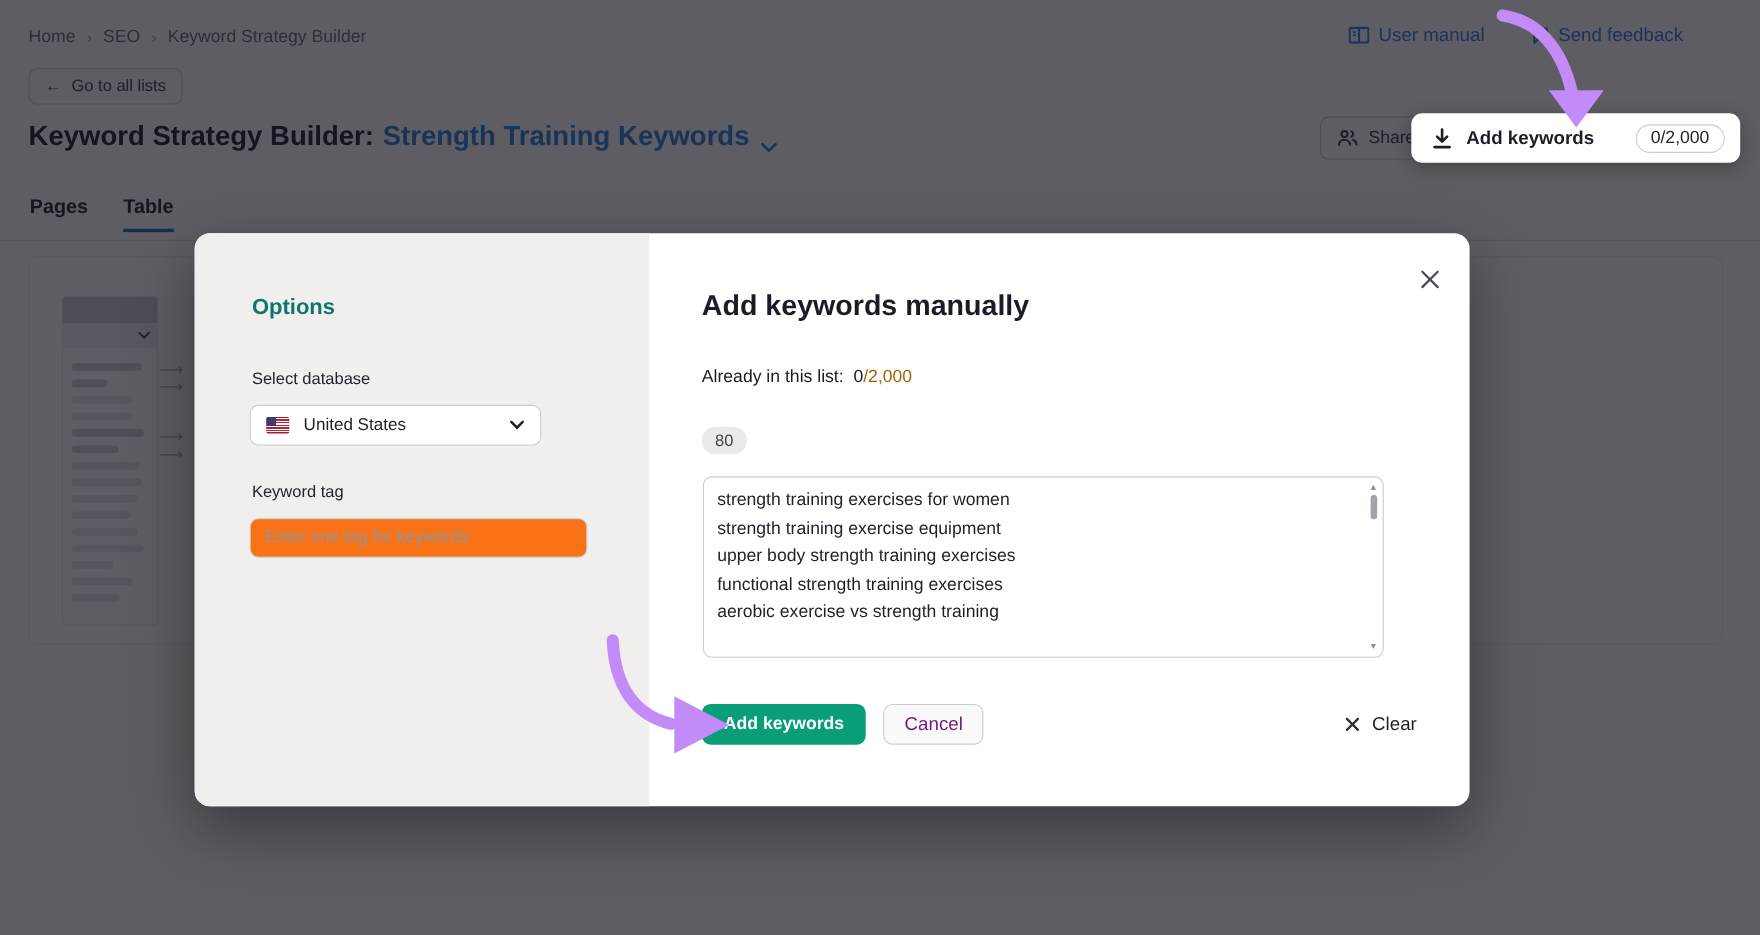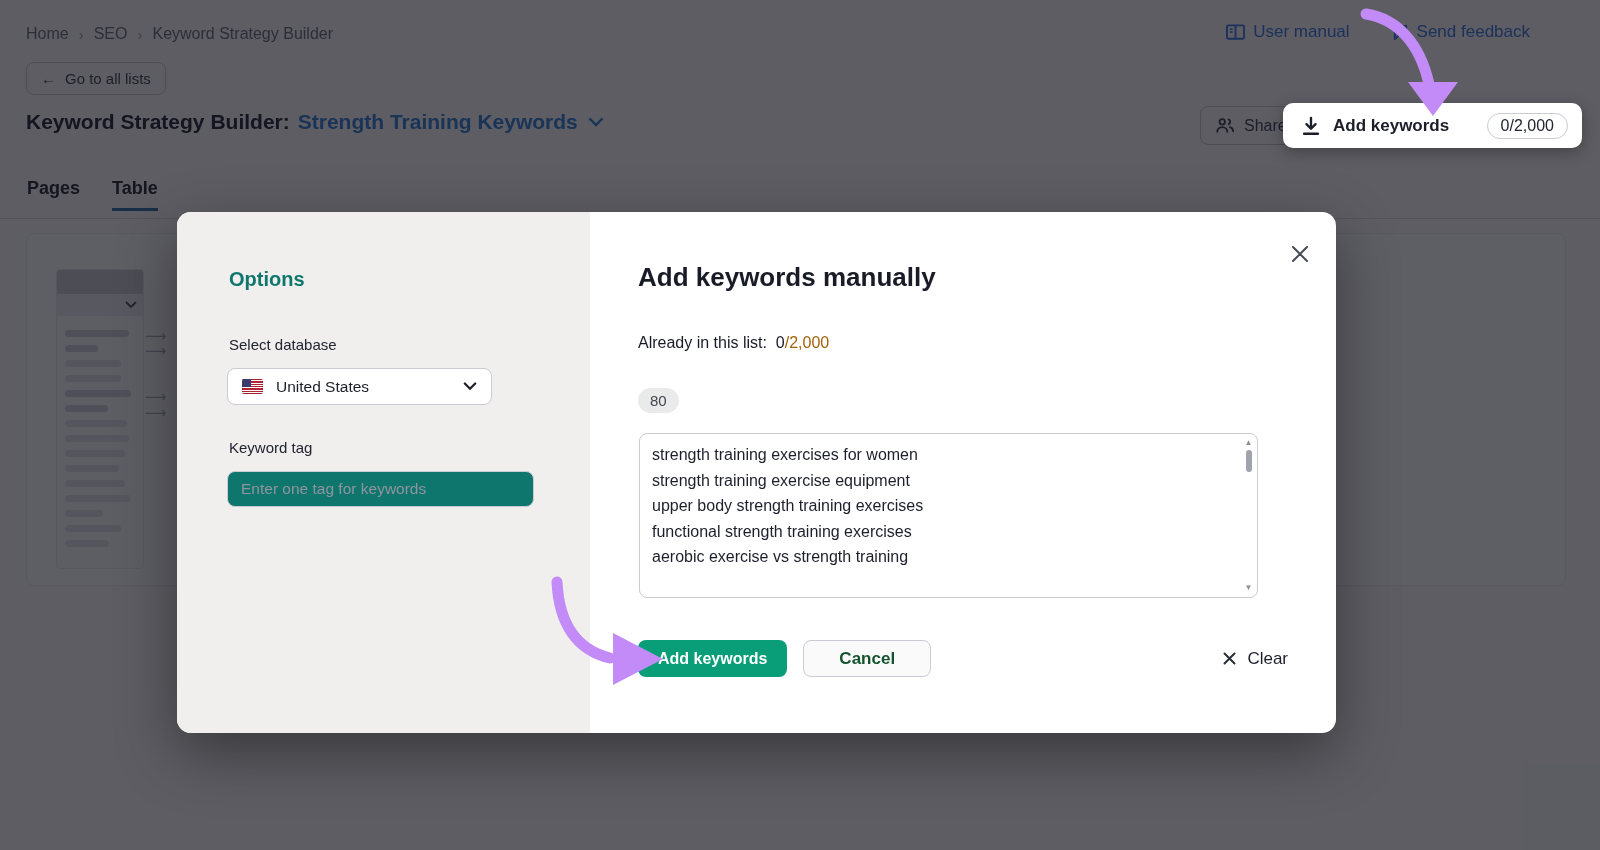--- a/index.html
+++ b/index.html
@@ -10,22 +10,22 @@
   
   .bg { position:absolute; inset:0; z-index:1; }
   .breadcrumb { position:absolute; left:26px; top:25px; display:flex; align-items:center; gap:10px;
                 font-size:16px; color:#6b6e78; }
   .crumb-sep { color:#9a9da6; font-size:15px; }
   .top-links { position:absolute; right:70px; top:22px; display:flex; gap:42px; }
   .top-link { display:flex; align-items:center; gap:8px; color:#3776e0; font-size:17px; }
   .back-btn { position:absolute; left:26px; top:62px; height:33px; padding:0 14px; display:flex;
               align-items:center; gap:9px; border:1px solid #c9ccd3; border-radius:8px;
               font-size:15px; color:#3c3f4c; background:transparent; }
-  .title-row { position:absolute; left:26px; top:110px; font-size:21px; font-weight:700; color:#21232e;
-               display:flex; align-items:center; gap:8px; white-space:nowrap; }
+  .title-row { position:absolute; left:26px; top:110px; font-size:25px; font-weight:700; color:#21232e;
+               display:flex; align-items:flex-end; gap:8px; white-space:nowrap; }
   .title-list { color:#2e7fd0; }
   .title-chevron { margin-left:2px; display:flex; }
   .action-row { position:absolute; top:106px; right:60px; display:flex; gap:18px; }
   .ghost-btn { height:39px; display:flex; align-items:center; gap:9px; padding:0 14px;
                border:1px solid #c4c7cf; border-radius:8px; background:transparent;
                font-size:16px; color:#3c3f4c; }
   .pill { border:1px solid #c4c7cf; border-radius:14px; padding:1px 10px; font-size:14px; color:#3c3f4c; }
   .tabs { position:absolute; left:27px; top:178px; display:flex; gap:32px; font-size:18px;
           font-weight:700; color:#23252f; }
   .tab { padding-bottom:10px; position:relative; }
@@ -65,21 +65,21 @@
   .opt-label { position:absolute; left:52px; font-size:15px; color:#22242f; }
   .db-label { top:124px; } .tag-label { top:227px; }
   .db-select { position:absolute; left:50px; top:156px; width:265px; height:37px; background:#fff;
                border:1px solid #c9ccd3; border-radius:8px; display:flex; align-items:center;
                padding:0 14px; gap:13px; font-size:15.5px; color:#1c1e29; }
   .db-select .chev { margin-left:auto; display:flex; }
   .flag { position:relative; width:21px; height:15px; border-radius:2px; overflow:hidden;
           background:repeating-linear-gradient(180deg,#b22234 0 1.2px,#fff 1.2px 2.35px);
           box-shadow:0 0 0 1px rgba(0,0,0,.12) inset; flex:none; }
   .flag::before { content:""; position:absolute; left:0; top:0; width:9px; height:8px; background:#3c3b6e; }
-  .tag-input { position:absolute; left:50px; top:259px; width:307px; height:36px; background:#0f766e;
+  .tag-input { position:absolute; left:50px; top:259px; width:307px; height:36px; background:#f97316;
                border:1px solid #c9ccd3; border-radius:8px; padding:0 13px; font-size:15.5px;
                font-family:"Liberation Sans",sans-serif; color:#1c1e29; }
   .tag-input::placeholder { color:#9094a0; }
 
   .modal-close { position:absolute; right:24px; top:30px; width:24px; height:24px; display:flex;
                  align-items:center; justify-content:center; cursor:pointer; }
   .modal-title { position:absolute; left:461px; top:50px; font-size:26px; font-weight:700; color:#191b27; }
   .already-line { position:absolute; left:461px; top:122px; font-size:16px; color:#191b27; }
   .already-line .total { color:#a16207; }
   .instruction-row { position:absolute; left:461px; top:176px; display:flex; align-items:center; gap:12px;
@@ -92,23 +92,23 @@
   .kw-scroll-up, .kw-scroll-down { position:absolute; left:0; width:11px; text-align:center;
              font-size:8px; color:#8a8d96; line-height:8px; }
   .kw-scroll-up { top:2px; } .kw-scroll-down { bottom:2px; }
   .kw-thumb { position:absolute; left:2.5px; top:13px; width:6px; height:22px; background:#a0a3ab;
               border-radius:3px; }
   .modal-btns { position:absolute; left:461px; top:428px; right:48px; height:37px; display:flex;
                 align-items:center; }
   .btn-green { height:37px; padding:0 20px; background:var(--accent-green,#0a9e78); color:#fff;
                border:none; border-radius:8px; font-size:16px; font-weight:700;
                font-family:"Liberation Sans",sans-serif; }
-  .btn-cancel { height:37px; margin-left:16px; padding:0 35px; background:#fafafa; color:#14532d;
+  .btn-cancel { height:37px; margin-left:16px; padding:0 18px; background:#fafafa; color:#701a75;
                 border:1px solid #caccd3; border-radius:8px; font-size:17px;
-                font-family:"Liberation Sans",sans-serif;font-weight:bold; }
+                font-family:"Liberation Sans",sans-serif; }
   .btn-clear { margin-left:auto; display:flex; align-items:center; gap:10px; font-size:17px;
                color:#1d1f2b; cursor:pointer; }
 
   .arrows-svg { position:absolute; inset:0; width:1600px; height:850px; z-index:60; pointer-events:none; }
 </style>
 </head>
 <body>
 
 <div class="page">
 

